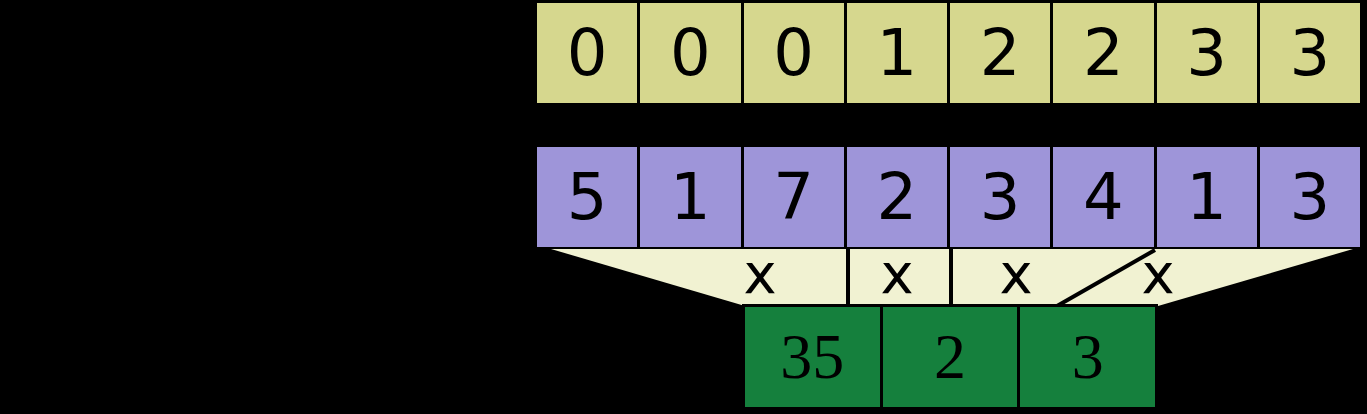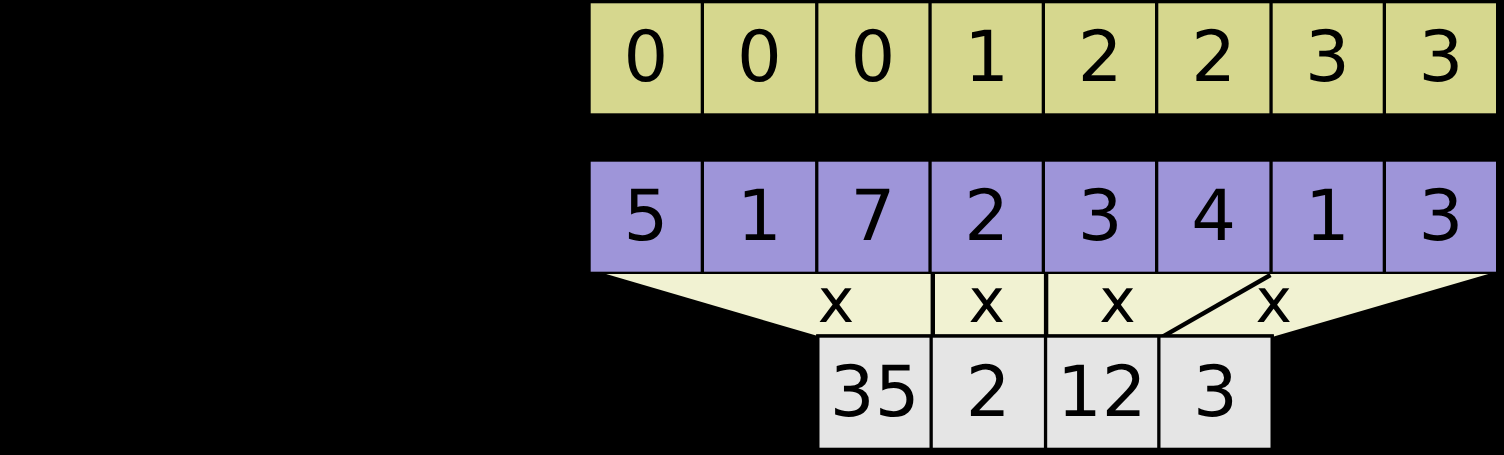--- a/index.html
+++ b/index.html
@@ -46,21 +46,21 @@
     display: flex;
     align-items: center;
     justify-content: center;
     font-size: 64px;
     line-height: 100px;
     color: #000;
     overflow: hidden;
   }
   .row-keys .cell { background: #d6d78e; }
   .row-values .cell { background: #9e95d9; }
-  .row-results .cell { background: #e5e5e5; }
+  .row-results .cell { background: #15803d; font-family: Liberation Serif, serif; }
   .funnel-svg {
     position: absolute;
     left: 0;
     top: 0;
     width: 1367px;
     height: 414px;
   }
   .funnel-svg text {
     font-family: "DejaVu Sans", sans-serif;
     font-size: 56px;
@@ -101,17 +101,16 @@
     <line x1="1155" y1="250" x2="1057" y2="306" stroke="#000000" stroke-width="4"></line>
     <text x="760" y="293" text-anchor="middle">x</text>
     <text x="897" y="293" text-anchor="middle">x</text>
     <text x="1016" y="293" text-anchor="middle">x</text>
     <text x="1158" y="293" text-anchor="middle">x</text>
   </svg>
 
   <div class="cell-row row-results">
     <div class="cell">35</div>
     <div class="cell">2</div>
-    <div class="cell">12</div>
     <div class="cell">3</div>
   </div>
 
 </div>
 
 </body></html>

